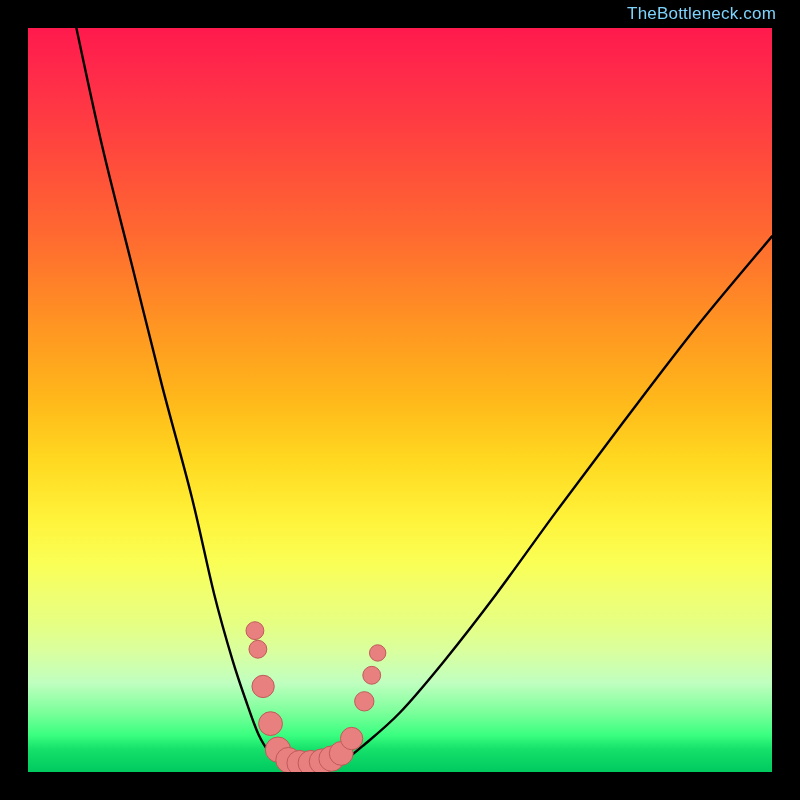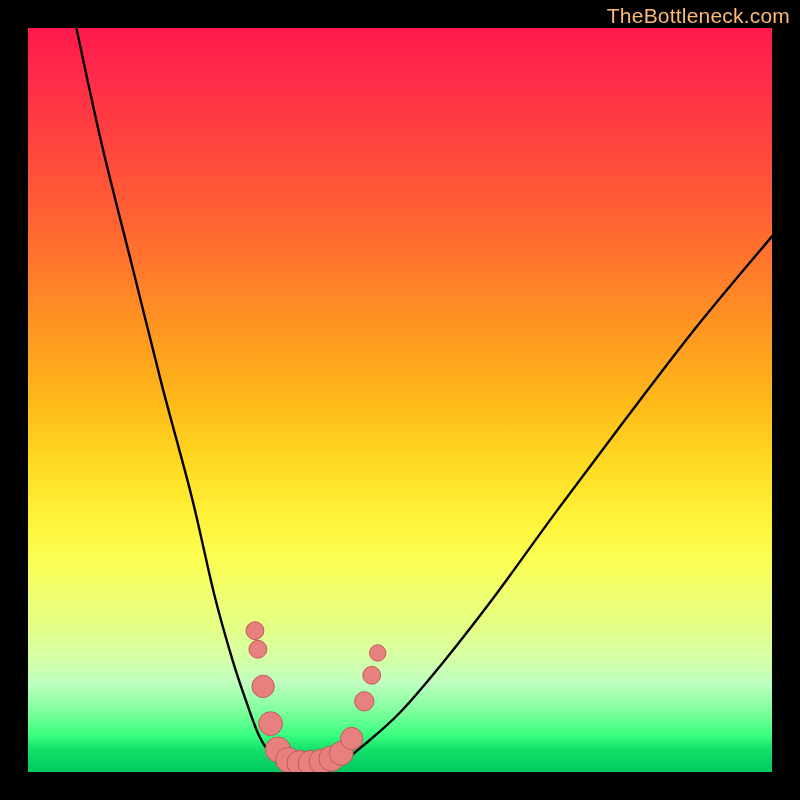--- a/index.html
+++ b/index.html
@@ -48,23 +48,23 @@
     position: absolute;
     left: 28px;
     top: 28px;
     width: 744px;
     height: 744px;
     pointer-events: none;
   }
   .watermark {
     position: absolute;
     top: 4px;
-    right: 10px;
-    color: #fdba74;
-    font-size: 21px;
+    right: 24px;
+    color: #7dd3fc;
+    font-size: 17px;
     letter-spacing: 0.2px;
     user-select: none;
   }
 </style>
 </head>
 <body>
 
 <div class="frame">
 
   <div class="plot-bg"></div>

